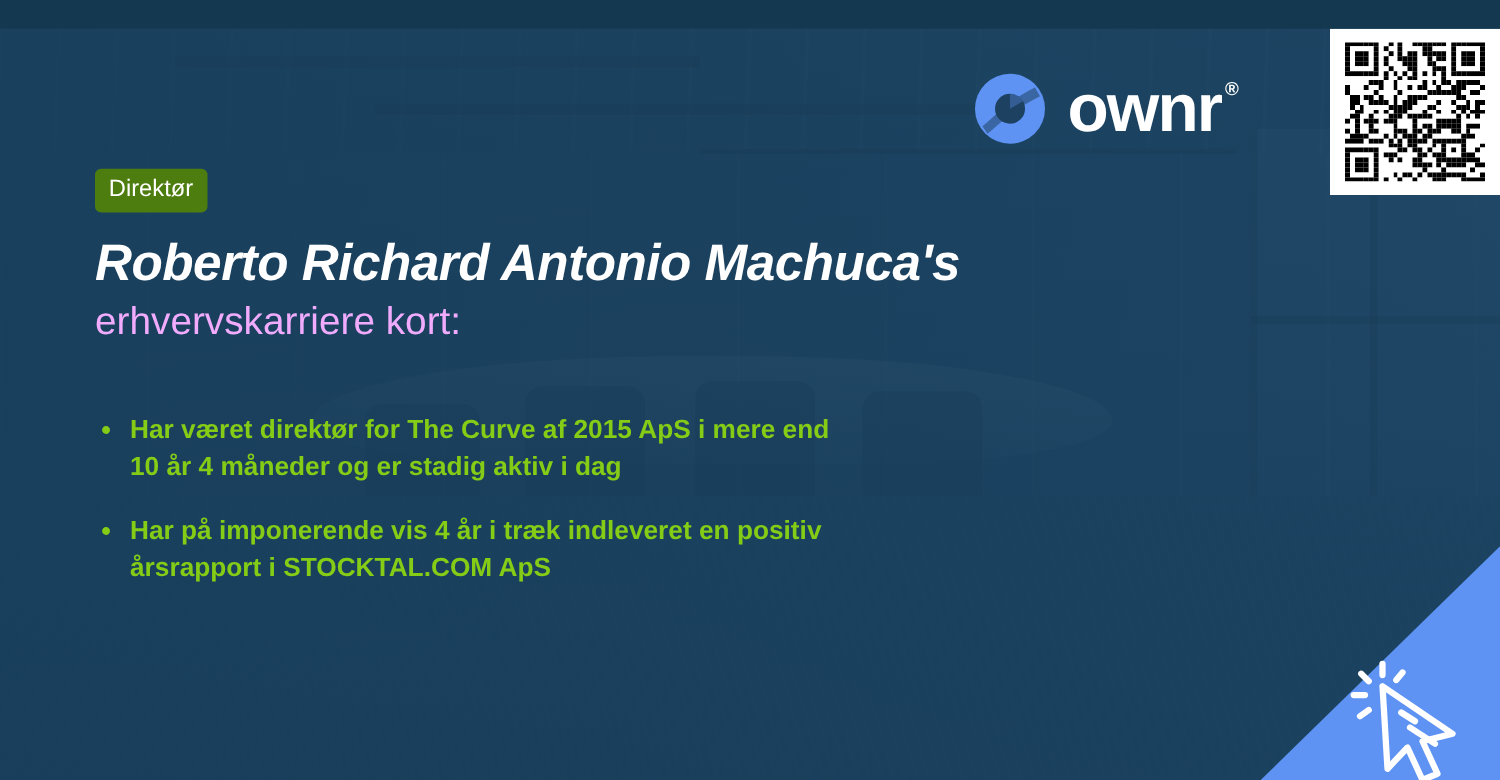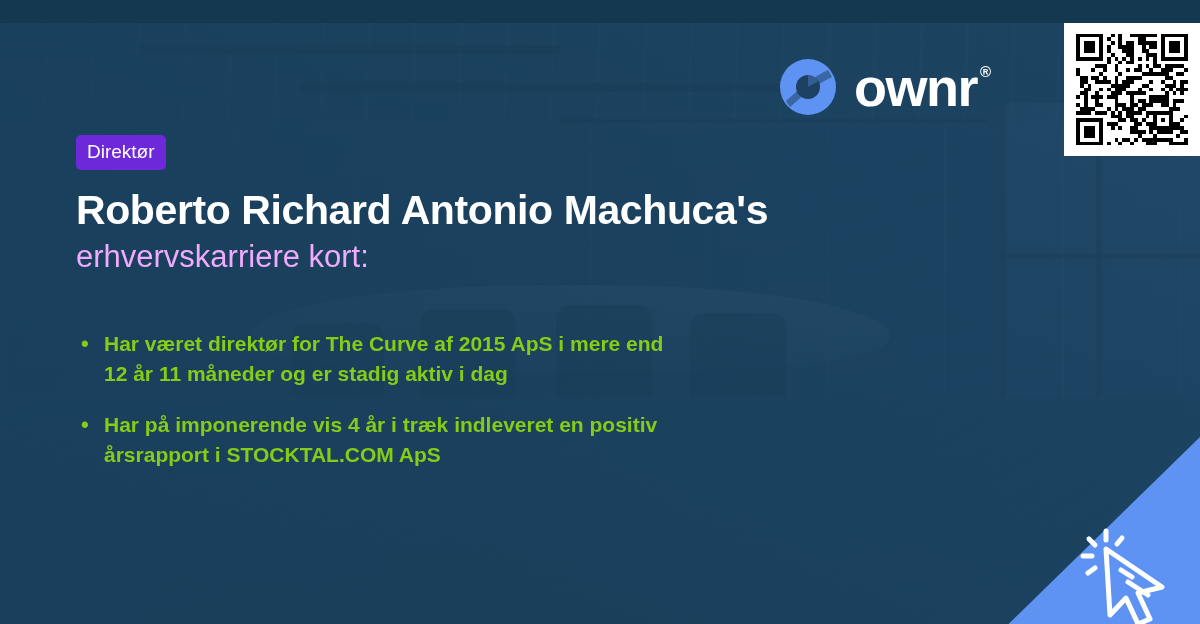--- a/index.html
+++ b/index.html
@@ -197,36 +197,37 @@
   
   .content {
     position: absolute;
     left: 76px;
     top: 112px;
     width: 1000px;
   }
 
   .badge {
     display: inline-block;
-    background: #6d28d9;
+    background: #4d7c0f;
     color: #ffffff;
     font-size: 19px;
     line-height: 1;
     padding: 7px 11px 9px 11px;
     border-radius: 5px;
   }
 
   .headline {
     margin-top: 18px;
     color: #ffffff;
     font-size: 41px;
     font-weight: 700;
     letter-spacing: -0.4px;
     line-height: 1.12;
     white-space: nowrap;
+    font-style: italic;
   }
   .subhead {
     margin-top: 4px;
     color: #f0abfc;
     font-size: 31px;
     font-weight: 400;
     line-height: 1.2;
   }
 
   .bullets {
@@ -1168,21 +1169,21 @@
 
   <div class="content">
     <div class="badge">Direktør</div>
 
     <h1 class="headline">Roberto Richard Antonio Machuca's</h1>
     <h2 class="subhead">erhvervskarriere kort:</h2>
 
     <ul class="bullets">
       <li>
         <span class="ln">Har været direktør for The Curve af 2015 ApS i mere end</span>
-        <span class="ln">12 år 11 måneder og er stadig aktiv i dag</span>
+        <span class="ln">10 år 4 måneder og er stadig aktiv i dag</span>
       </li>
       <li>
         <span class="ln">Har på imponerende vis 4 år i træk indleveret en positiv</span>
         <span class="ln">årsrapport i STOCKTAL.COM ApS</span>
       </li>
     </ul>
   </div>
 
 </div>
 

